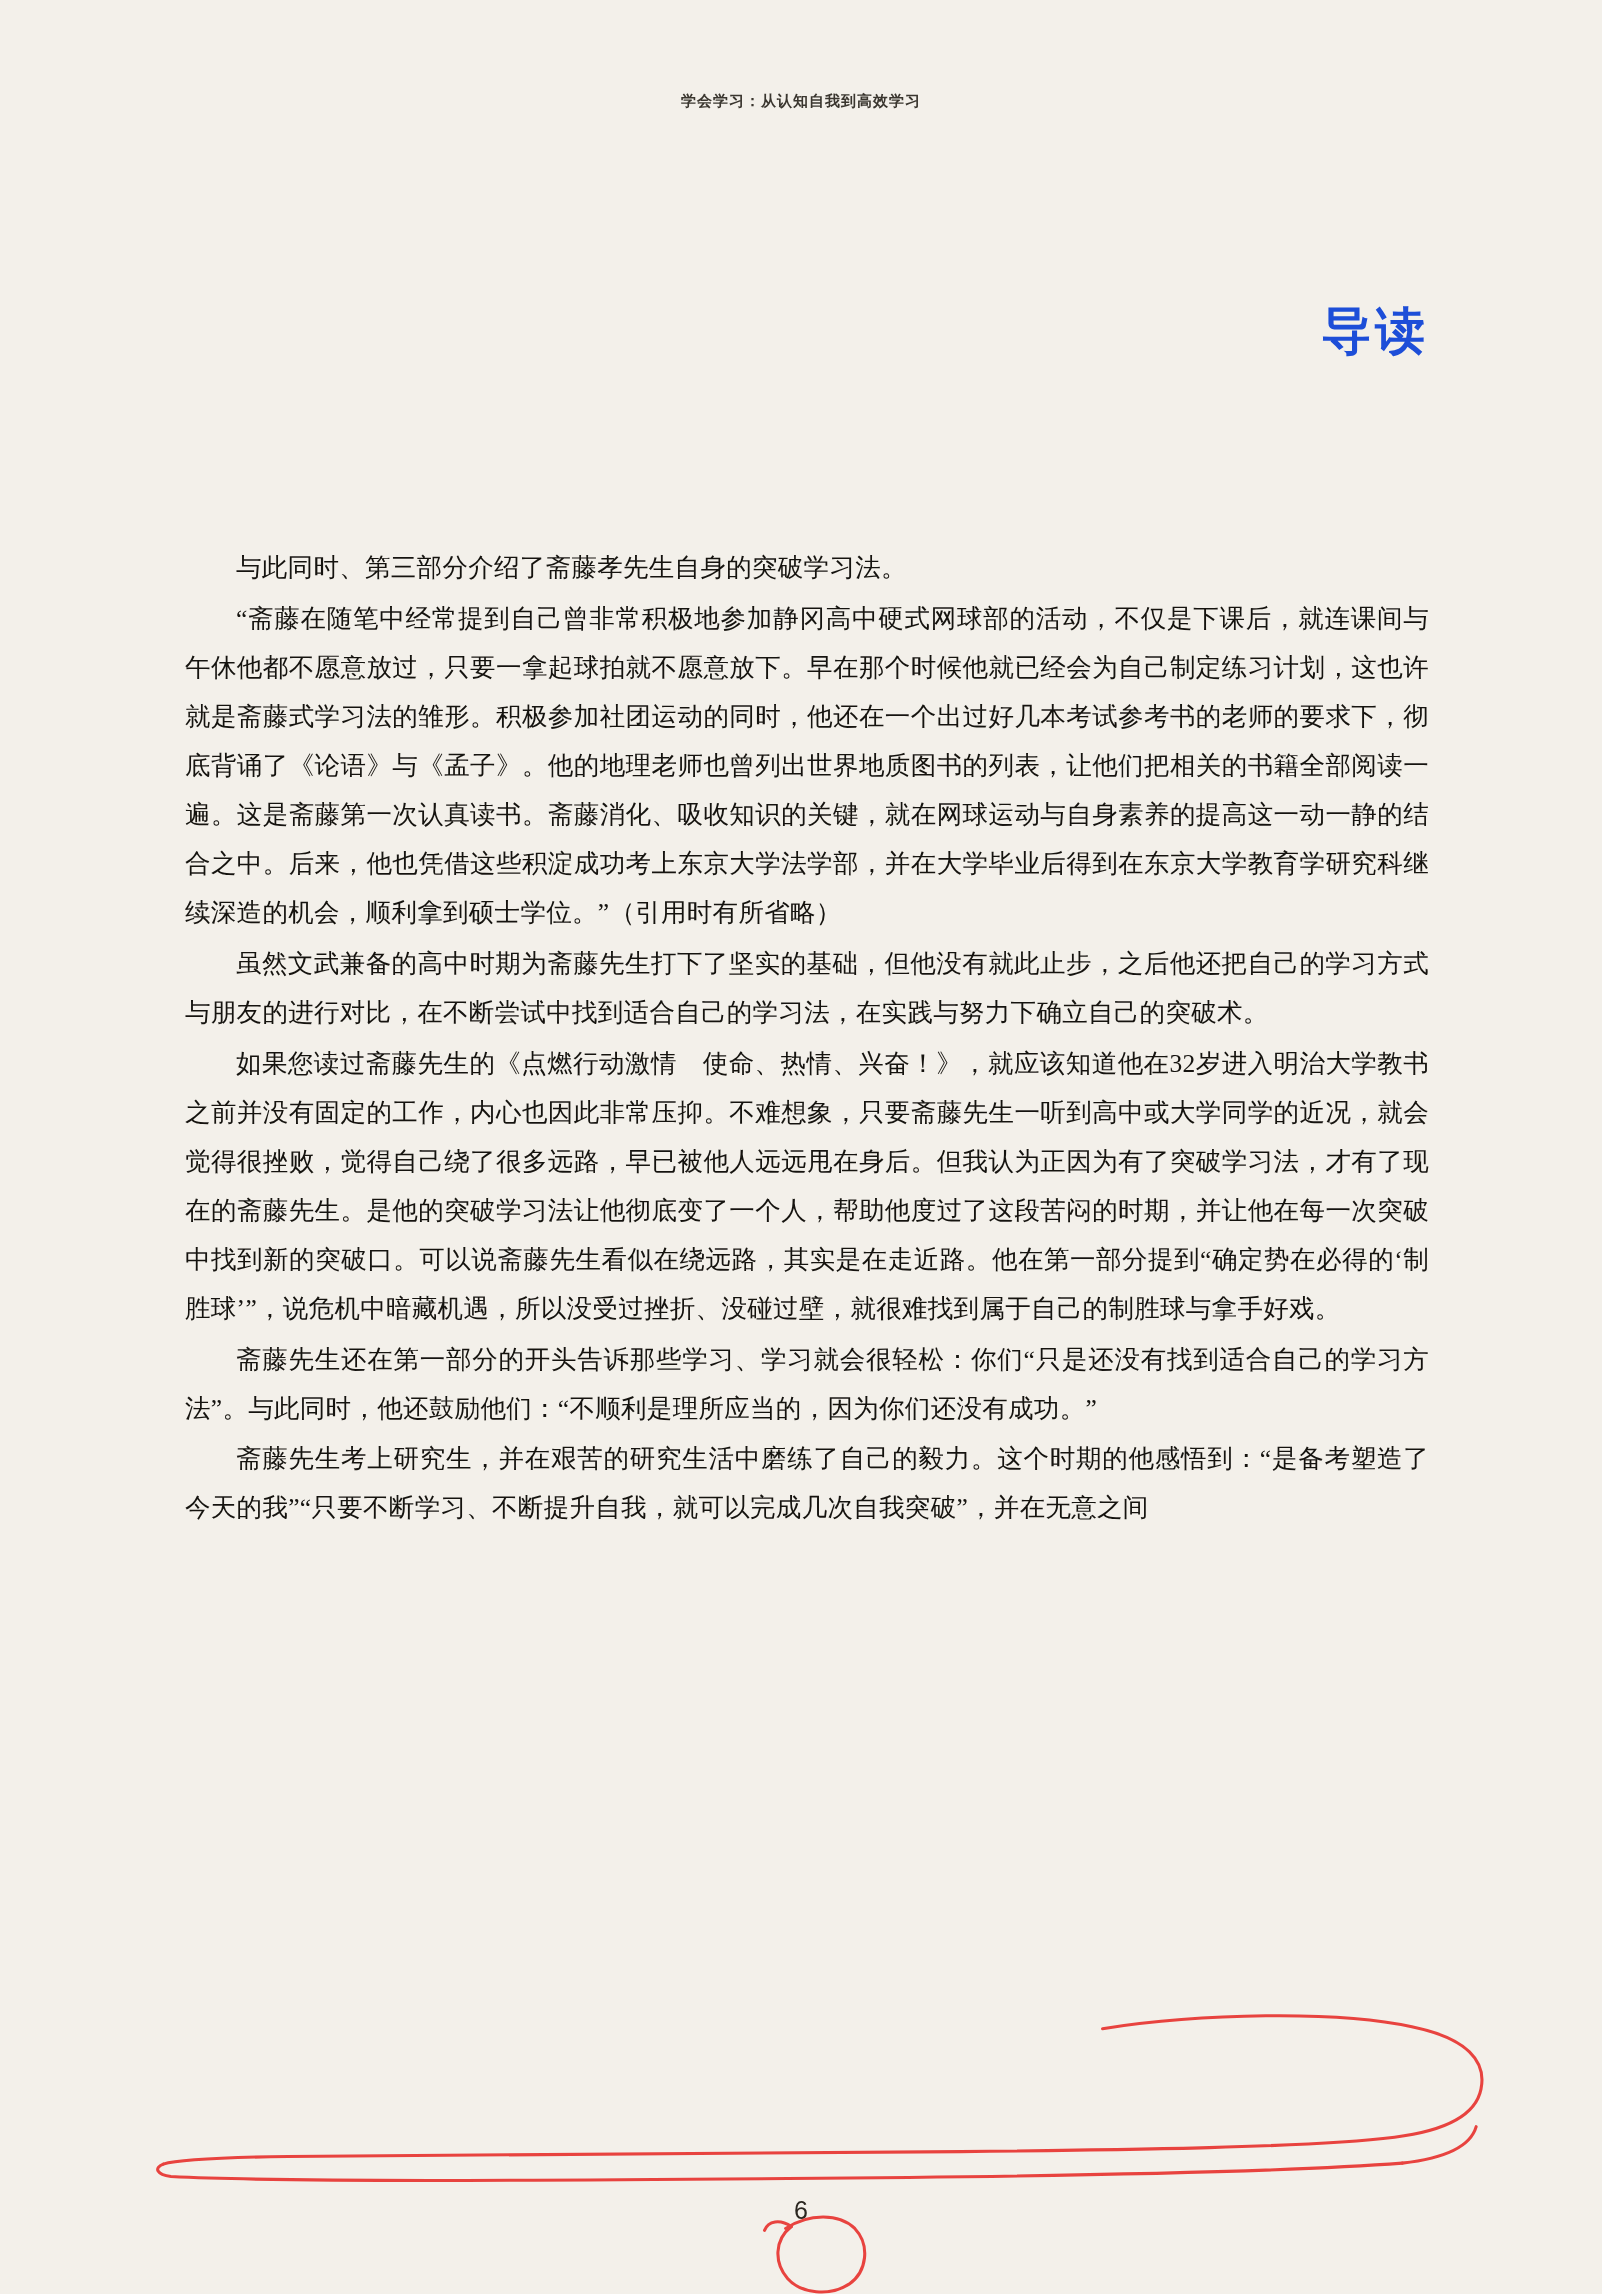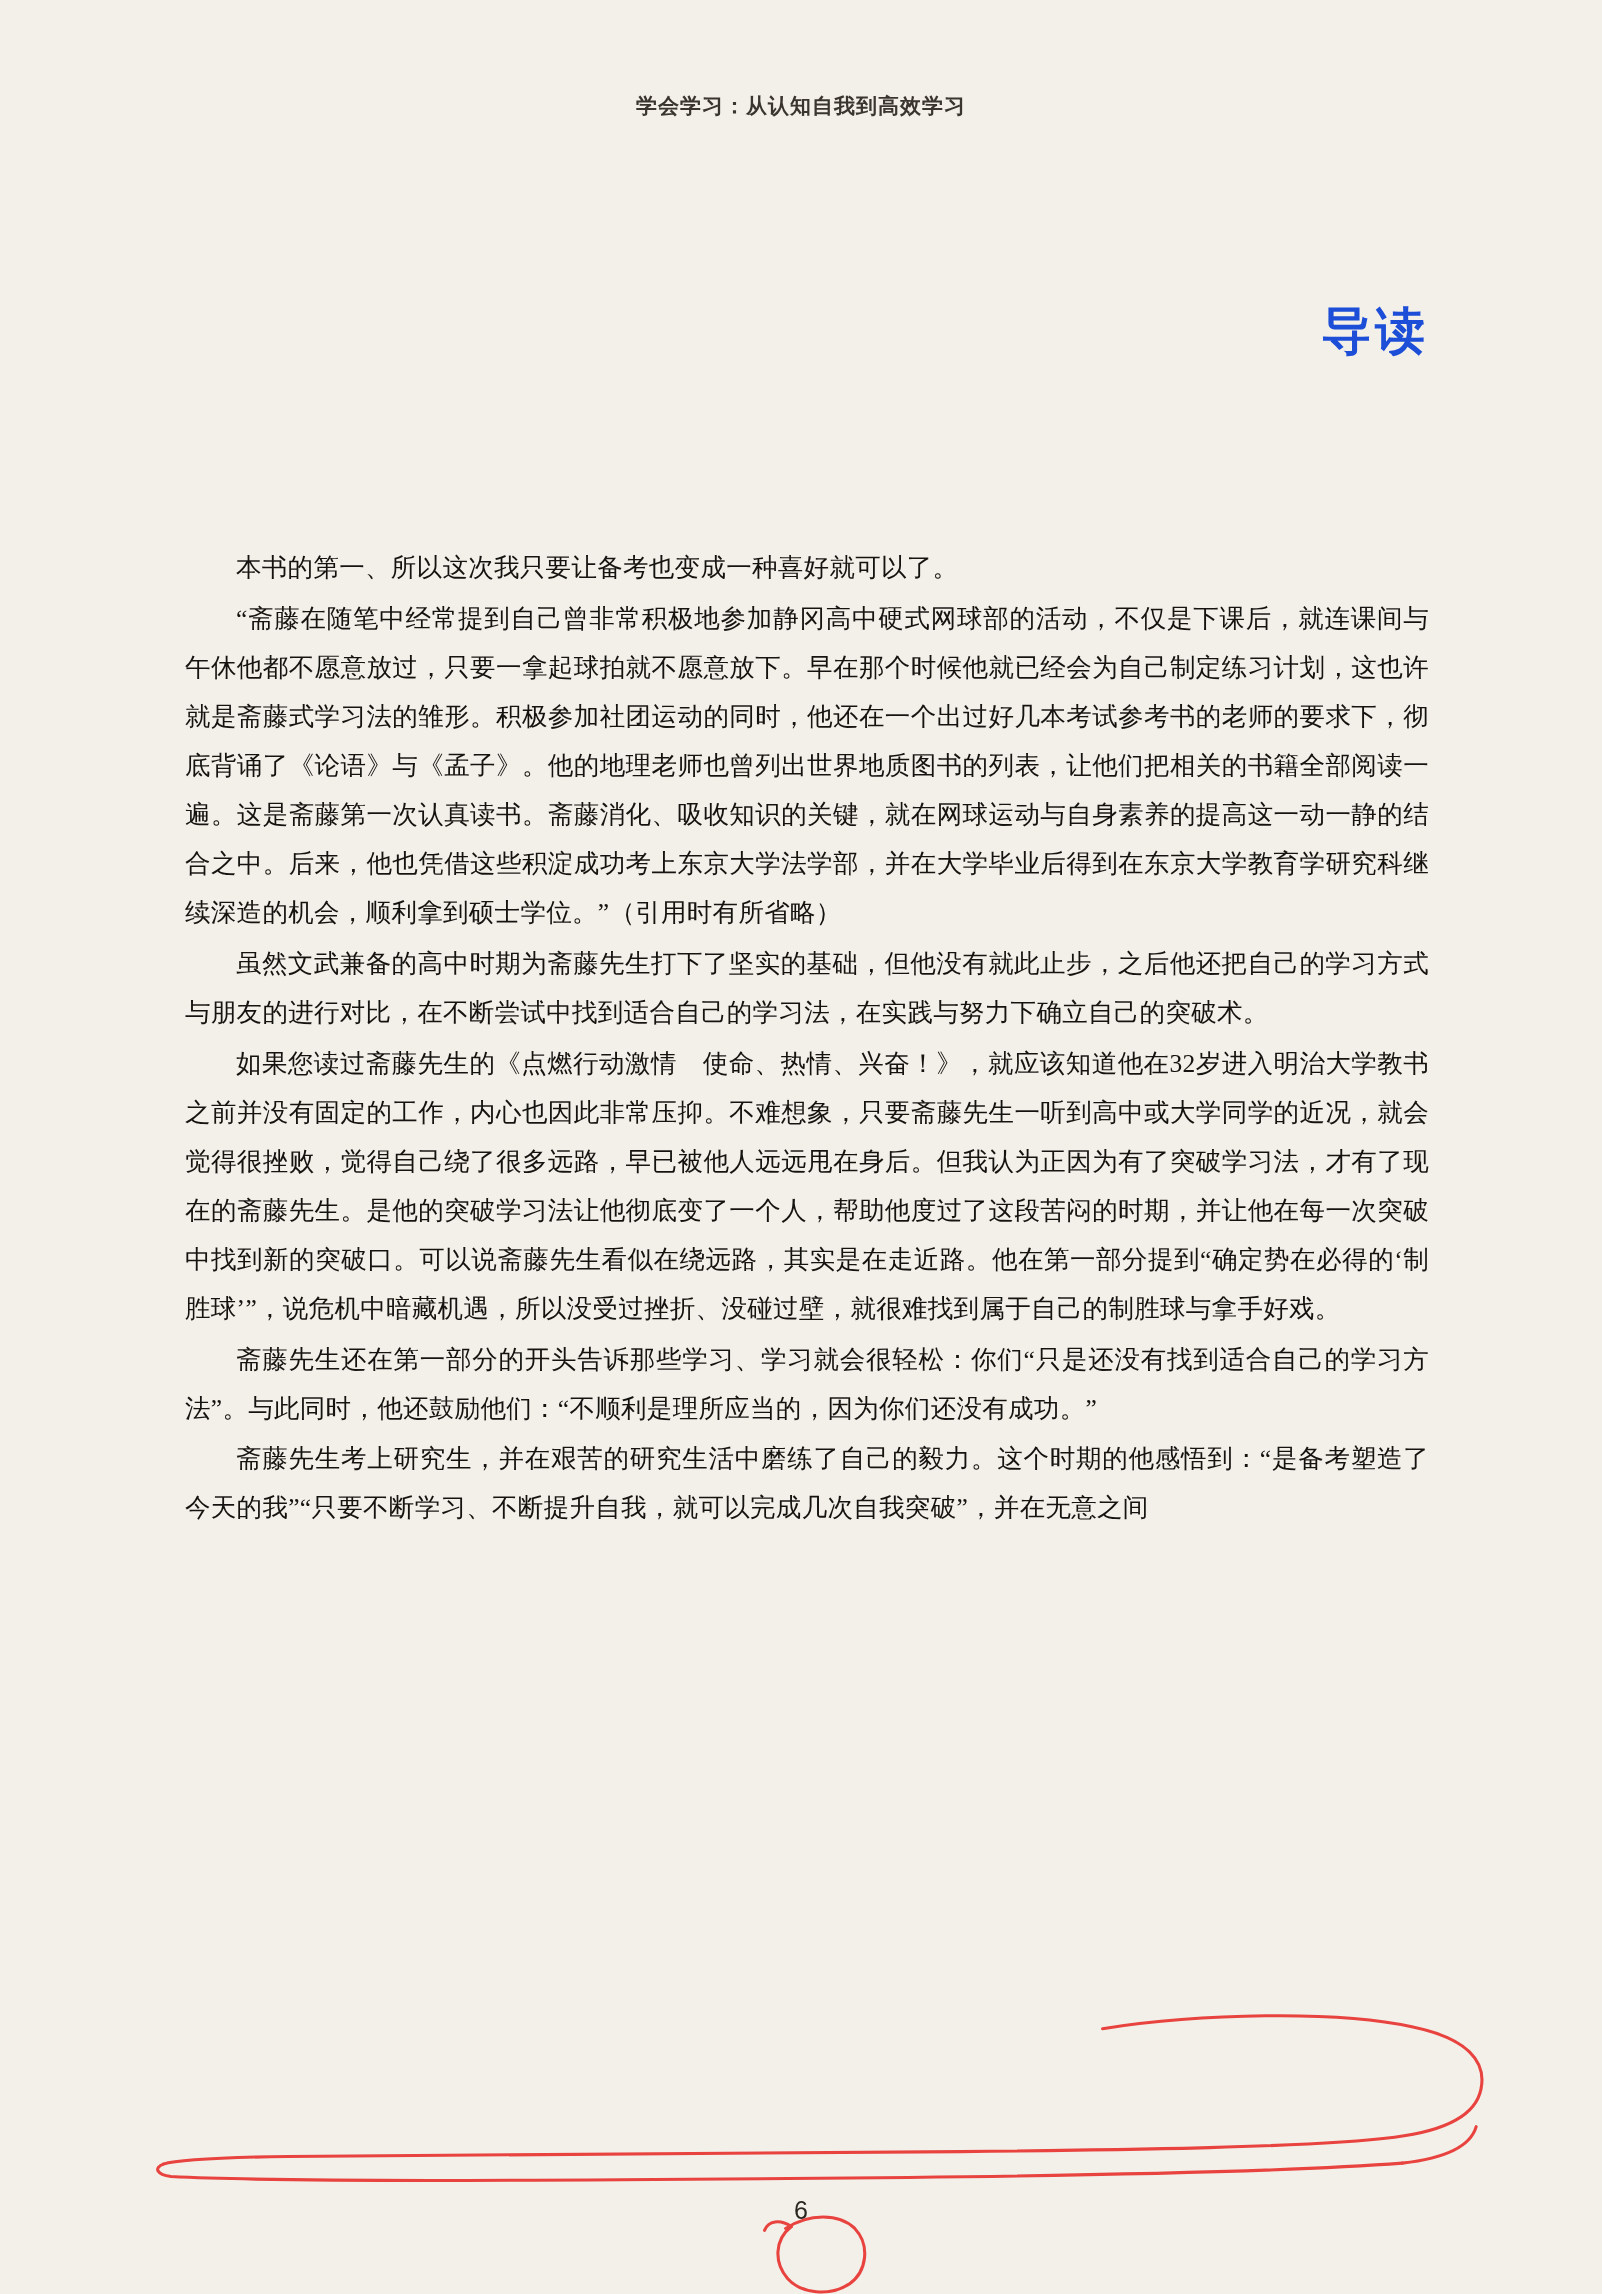--- a/index.html
+++ b/index.html
@@ -19,21 +19,21 @@
     position: absolute;
     inset: 0;
     background: #f3f0ea;
   }
   .running-head {
     position: absolute;
     top: 92px;
     left: 0;
     right: 0;
     text-align: center;
-    font-size: 21px;
+    font-size: 15px;
     font-weight: 700;
     letter-spacing: 1px;
     color: #3a362f;
     font-family: "Liberation Sans", "DejaVu Sans", sans-serif;
   }
   .chapter-title {
     position: absolute;
     top: 298px;
     right: 173px;
     font-size: 50px;
@@ -80,21 +80,21 @@
 </head>
 <body>
 
 <div class="page">
 
   <div class="running-head">学会学习：从认知自我到高效学习</div>
 
   <div class="chapter-title">导读</div>
 
   <div class="body-text">
-    <p>本书的第一、所以这次我只要让备考也变成一种喜好就可以了。</p>
+    <p>与此同时、第三部分介绍了斋藤孝先生自身的突破学习法。</p>
     <p>“斋藤在随笔中经常提到自己曾非常积极地参加静冈高中硬式网球部的活动，不仅是下课后，就连课间与午休他都不愿意放过，只要一拿起球拍就不愿意放下。早在那个时候他就已经会为自己制定练习计划，这也许就是斋藤式学习法的雏形。积极参加社团运动的同时，他还在一个出过好几本考试参考书的老师的要求下，彻底背诵了《论语》与《孟子》。他的地理老师也曾列出世界地质图书的列表，让他们把相关的书籍全部阅读一遍。这是斋藤第一次认真读书。斋藤消化、吸收知识的关键，就在网球运动与自身素养的提高这一动一静的结合之中。后来，他也凭借这些积淀成功考上东京大学法学部，并在大学毕业后得到在东京大学教育学研究科继续深造的机会，顺利拿到硕士学位。”（引用时有所省略）</p>
     <p>虽然文武兼备的高中时期为斋藤先生打下了坚实的基础，但他没有就此止步，之后他还把自己的学习方式与朋友的进行对比，在不断尝试中找到适合自己的学习法，在实践与努力下确立自己的突破术。</p>
     <p>如果您读过斋藤先生的《点燃行动激情　使命、热情、兴奋！》，就应该知道他在32岁进入明治大学教书之前并没有固定的工作，内心也因此非常压抑。不难想象，只要斋藤先生一听到高中或大学同学的近况，就会觉得很挫败，觉得自己绕了很多远路，早已被他人远远甩在身后。但我认为正因为有了突破学习法，才有了现在的斋藤先生。是他的突破学习法让他彻底变了一个人，帮助他度过了这段苦闷的时期，并让他在每一次突破中找到新的突破口。可以说斋藤先生看似在绕远路，其实是在走近路。他在第一部分提到“确定势在必得的‘制胜球’”，说危机中暗藏机遇，所以没受过挫折、没碰过壁，就很难找到属于自己的制胜球与拿手好戏。</p>
     <p>斋藤先生还在第一部分的开头告诉那些学习、学习就会很轻松：你们“只是还没有找到适合自己的学习方法”。与此同时，他还鼓励他们：“不顺利是理所应当的，因为你们还没有成功。”</p>
     <p>斋藤先生考上研究生，并在艰苦的研究生活中磨练了自己的毅力。这个时期的他感悟到：“是备考塑造了今天的我”“只要不断学习、不断提升自我，就可以完成几次自我突破”，并在无意之间</p>
   </div>
 
   <div class="page-number">6</div>
 
   <svg class="annotation" viewBox="0 0 1668 2388">

